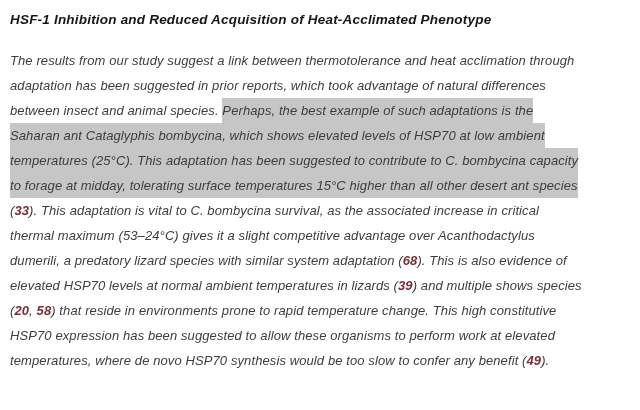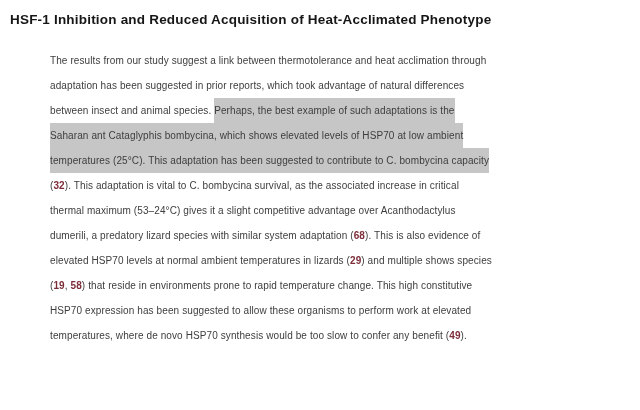--- a/index.html
+++ b/index.html
@@ -2,44 +2,43 @@
 <html style="--body-text: #3d3d3d; --heading-text: #161616; --selection-highlight: #c6c6c6; --reference-link: #7d2d38; --background: #ffffff;"><head>
 <meta charset="utf-8">
 <style>
   :root {
     --body-text: #3d3d3d;
     --heading-text: #161616;
     --selection-highlight: #c6c6c6;
     --reference-link: #7d2d38;
     --background: #ffffff;
   }
-  * { margin: 0; padding: 0; box-sizing: border-box; }
+  * { margin: 0; padding: 0; box-sizing: border-box; font-style: italic; }
   html, body {
     width: 640px;
     height: 410px;
     background: var(--background);
     overflow: hidden;
     font-family: "Liberation Sans", sans-serif;
   }
   .page {
     padding: 10px 10px 0 10px;
   }
   .heading {
     font-size: 13.5px;
     font-weight: bold;
     letter-spacing: 0.2px;
     color: var(--heading-text);
     line-height: 20px;
   }
   .paragraph {
     margin-top: 18px;
-    font-size: 10px;
+    font-size: 13px;
     color: var(--body-text);
     letter-spacing: 0.1px;
-    margin-left: 40px;
   }
   .line {
     height: 25px;
     line-height: 25px;
     white-space: nowrap;
     overflow: hidden;
   }
   .seg {
     display: inline-block;
     white-space: pre;
@@ -60,21 +59,22 @@
 <body>
 
 <div class="page">
   <h2 class="heading">HSF-1 Inhibition and Reduced Acquisition of Heat-Acclimated Phenotype</h2>
   <div class="paragraph">
       <div class="line"><span class="seg text">The results from our study suggest a link between thermotolerance and heat acclimation through</span></div>
       <div class="line"><span class="seg text">adaptation has been suggested in prior reports, which took advantage of natural differences</span></div>
       <div class="line"><span class="seg text">between insect and animal species. </span><span class="seg highlight">Perhaps, the best example of such adaptations is the</span></div>
       <div class="line"><span class="seg highlight">Saharan ant Cataglyphis bombycina, which shows elevated levels of HSP70 at low ambient</span></div>
       <div class="line"><span class="seg highlight">temperatures (25°C). This adaptation has been suggested to contribute to C. bombycina capacity</span></div>
-      <div class="line"><span class="seg text">(</span><span class="seg ref">32</span><span class="seg text">). This adaptation is vital to C. bombycina survival, as the associated increase in critical</span></div>
+      <div class="line"><span class="seg highlight">to forage at midday, tolerating surface temperatures 15°C higher than all other desert ant species</span></div>
+      <div class="line"><span class="seg text">(</span><span class="seg ref">33</span><span class="seg text">). This adaptation is vital to C. bombycina survival, as the associated increase in critical</span></div>
       <div class="line"><span class="seg text">thermal maximum (53–24°C) gives it a slight competitive advantage over Acanthodactylus</span></div>
       <div class="line"><span class="seg text">dumerili, a predatory lizard species with similar system adaptation (</span><span class="seg ref">68</span><span class="seg text">). This is also evidence of</span></div>
-      <div class="line"><span class="seg text">elevated HSP70 levels at normal ambient temperatures in lizards (</span><span class="seg ref">29</span><span class="seg text">) and multiple shows species</span></div>
-      <div class="line"><span class="seg text">(</span><span class="seg ref">19</span><span class="seg text">, </span><span class="seg ref">58</span><span class="seg text">) that reside in environments prone to rapid temperature change. This high constitutive</span></div>
+      <div class="line"><span class="seg text">elevated HSP70 levels at normal ambient temperatures in lizards (</span><span class="seg ref">39</span><span class="seg text">) and multiple shows species</span></div>
+      <div class="line"><span class="seg text">(</span><span class="seg ref">20</span><span class="seg text">, </span><span class="seg ref">58</span><span class="seg text">) that reside in environments prone to rapid temperature change. This high constitutive</span></div>
       <div class="line"><span class="seg text">HSP70 expression has been suggested to allow these organisms to perform work at elevated</span></div>
       <div class="line"><span class="seg text">temperatures, where de novo HSP70 synthesis would be too slow to confer any benefit (</span><span class="seg ref">49</span><span class="seg text">).</span></div>
     </div>
 </div>
 
 </body></html>

